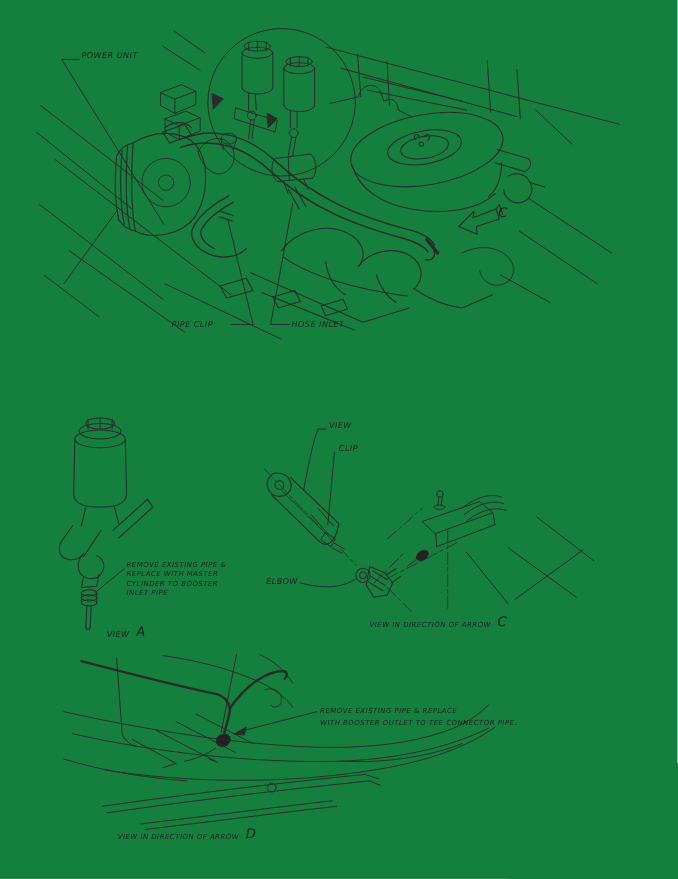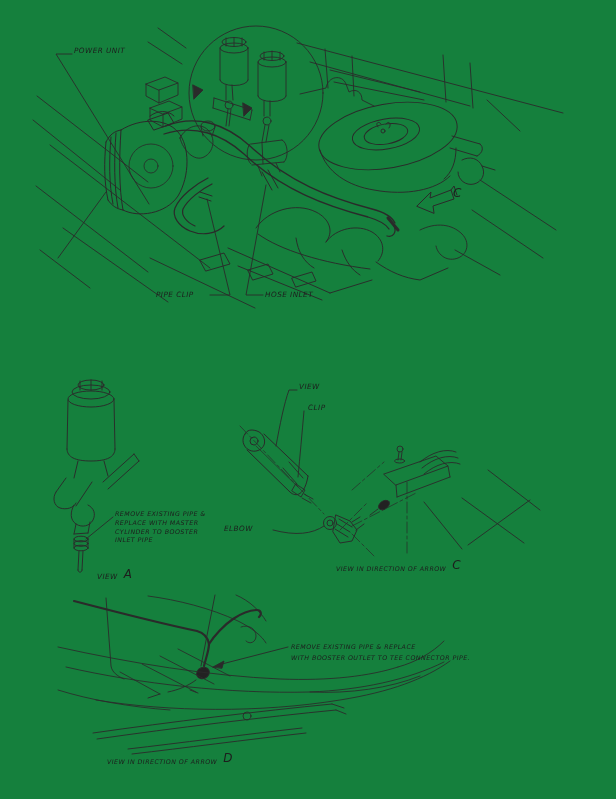--- a/index.html
+++ b/index.html
@@ -301,21 +301,21 @@
     <div>CYLINDER TO BOOSTER</div>
     <div>INLET PIPE</div>
   </div>
   <div class="lbl cap" style="left:97px;top:567px;">
     <span class="s7">VIEW</span>
     <span class="big">A</span>
   </div>
 
   <div class="lbl s7" style="left:299px;top:382px;">VIEW</div>
   <div class="lbl s7" style="left:308px;top:403px;">CLIP</div>
-  <div class="lbl s7" style="left:224px;top:524px;">ELBOW</div>
+  <div class="lbl s7" style="left:242px;top:524px;">ELBOW</div>
   <div class="lbl cap" style="left:336px;top:558px;">
     <span class="s65">VIEW IN DIRECTION OF ARROW</span>
     <span class="big">C</span>
   </div>
 
   <div class="lbl s65 note2" style="left:291px;top:641px;">
     <div>REMOVE EXISTING PIPE &amp; REPLACE</div>
     <div>WITH BOOSTER OUTLET TO TEE CONNECTOR PIPE.</div>
   </div>
   <div class="lbl cap" style="left:107px;top:751px;">

